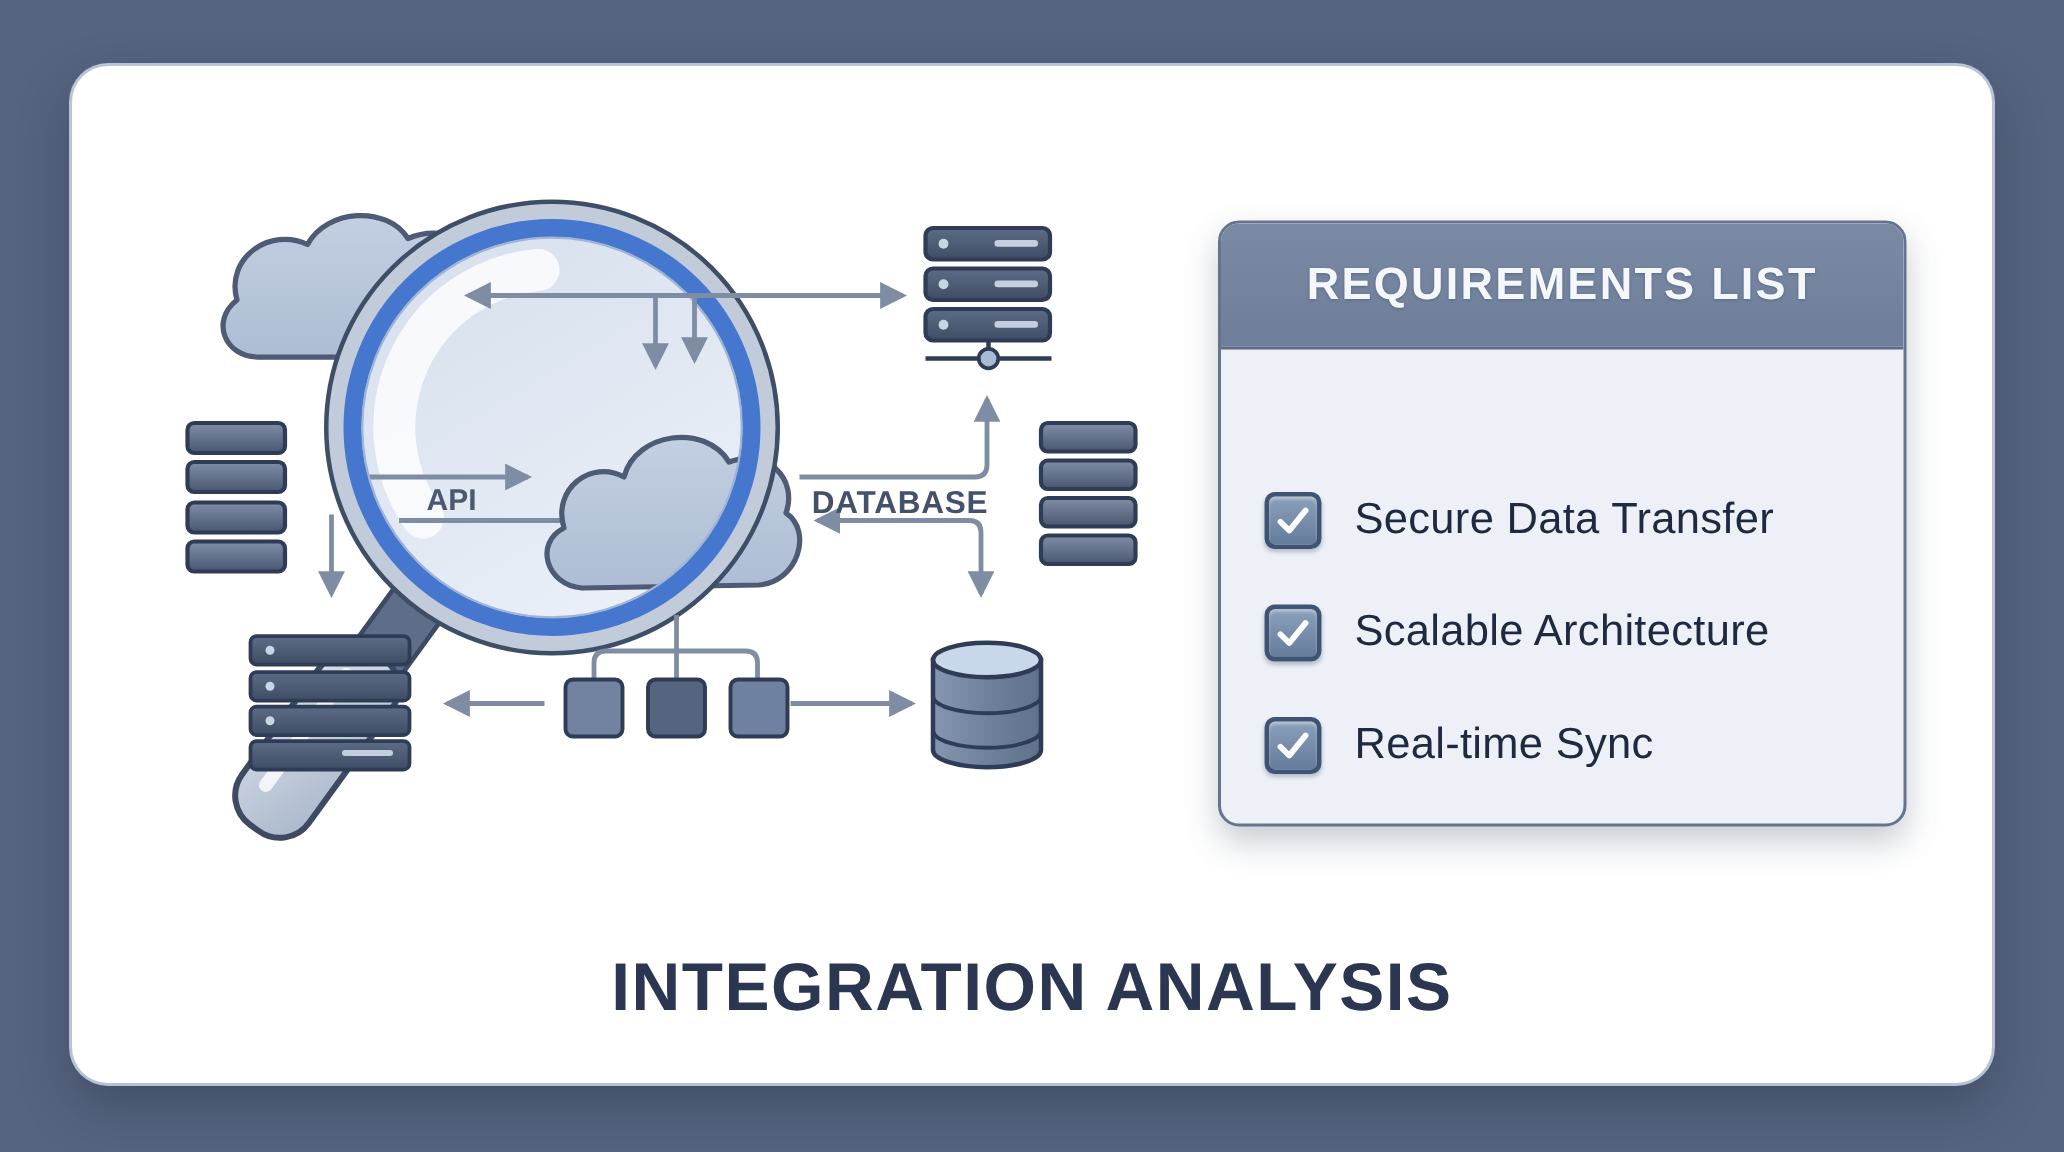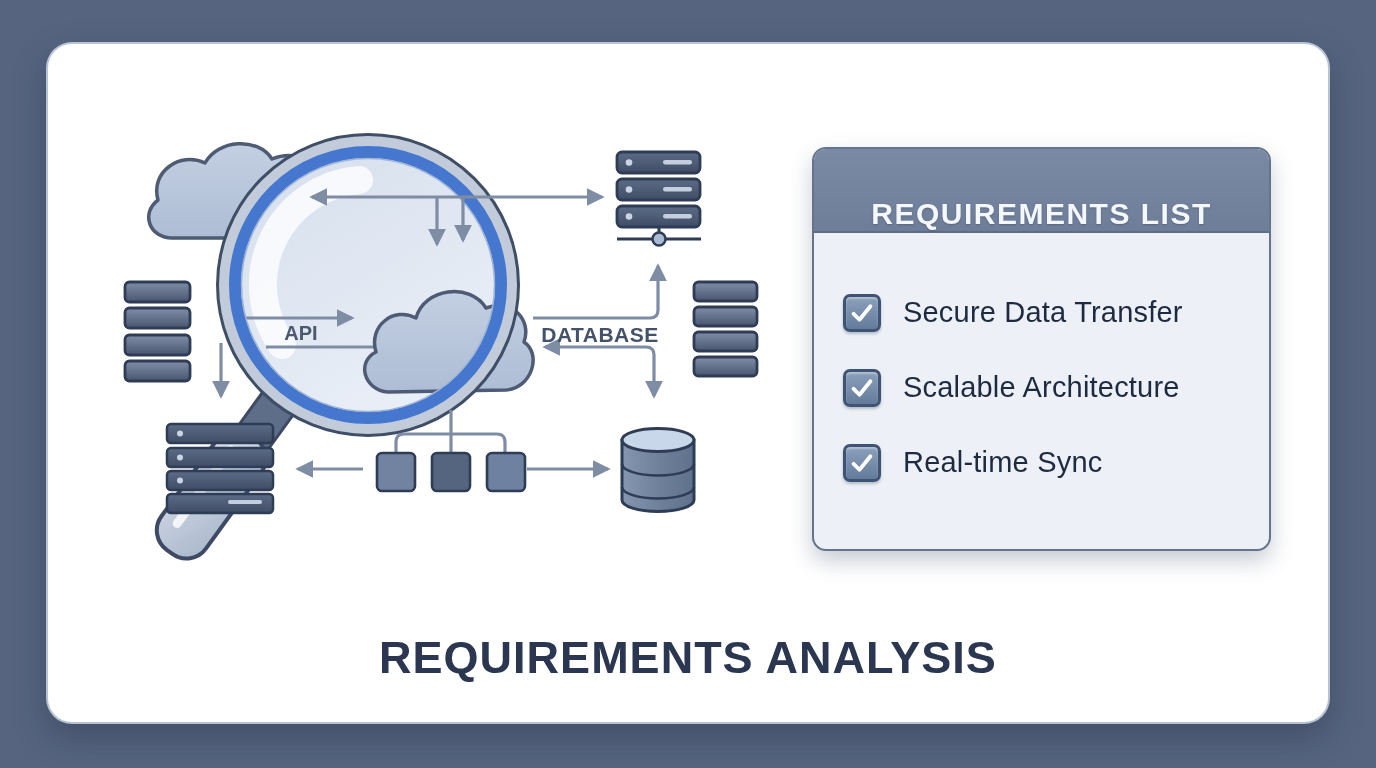--- a/index.html
+++ b/index.html
@@ -17,27 +17,27 @@
   
   .panel{
     position:absolute;left:764px;top:103px;width:459px;height:404px;
     border-radius:14px;background:#edf1f7;
     border:2px solid #64748f;box-sizing:border-box;overflow:hidden;
     box-shadow:0 10px 22px rgba(70,85,110,.30);
   }
   .panel-header{
     height:82px;background:linear-gradient(180deg,#7b8aa4,#6e7e99);
     border-bottom:2px solid #5d6d88;
-    display:flex;align-items:flex-end;justify-content:center;
+    display:flex;align-items:center;justify-content:center;
   }
   .panel-header-text{
     color:#f4f7fb;font-size:30px;font-weight:700;letter-spacing:1.5px;
     text-shadow:0 1px 2px rgba(40,55,80,.35);
   }
-  .panel-body{padding:42px 0 0 29px;}
+  .panel-body{padding:42px 0 0 29px;margin-top:34px;}
   .req-item{display:flex;align-items:center;height:75px;}
   .checkbox{
     width:38px;height:38px;border-radius:7px;flex:0 0 auto;
     background:linear-gradient(180deg,#8ba0ba,#647b9c);
     border:3px solid #3f5474;box-sizing:border-box;
     box-shadow:inset 0 2px 2px rgba(255,255,255,.35), 0 2px 3px rgba(50,65,90,.3);
     display:flex;align-items:center;justify-content:center;
   }
   .req-label{margin-left:22px;font-size:29px;color:#1d2a3f;letter-spacing:.2px;}
   
@@ -219,15 +219,15 @@
           <svg width="38" height="38" viewBox="0 0 38 38">
             <polyline points="9,20 16,27 29,11" fill="none" stroke="#ffffff" stroke-width="4.5" stroke-linecap="round" stroke-linejoin="round"></polyline>
           </svg>
         </span>
         <span class="req-label">Real-time Sync</span>
       </div>
 
     </div>
   </div>
 
-  <div class="main-title">REQUIREMENTS ANALYSIS</div>
+  <div class="main-title">INTEGRATION ANALYSIS</div>
 
 </div>
 
 </body></html>

